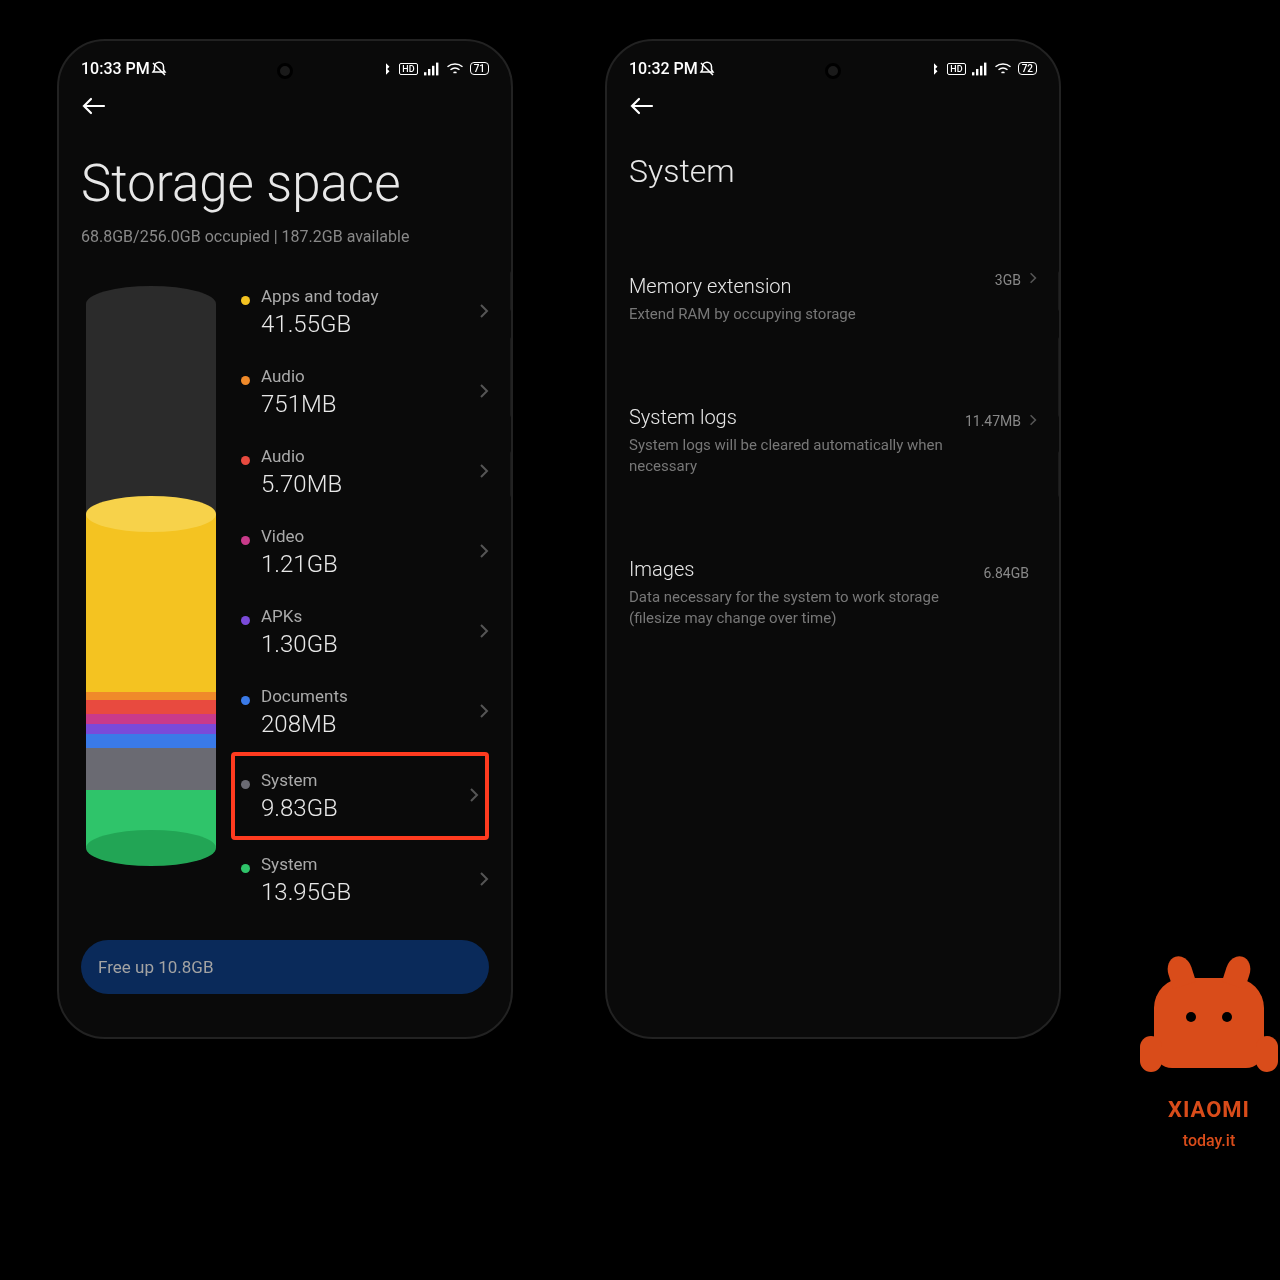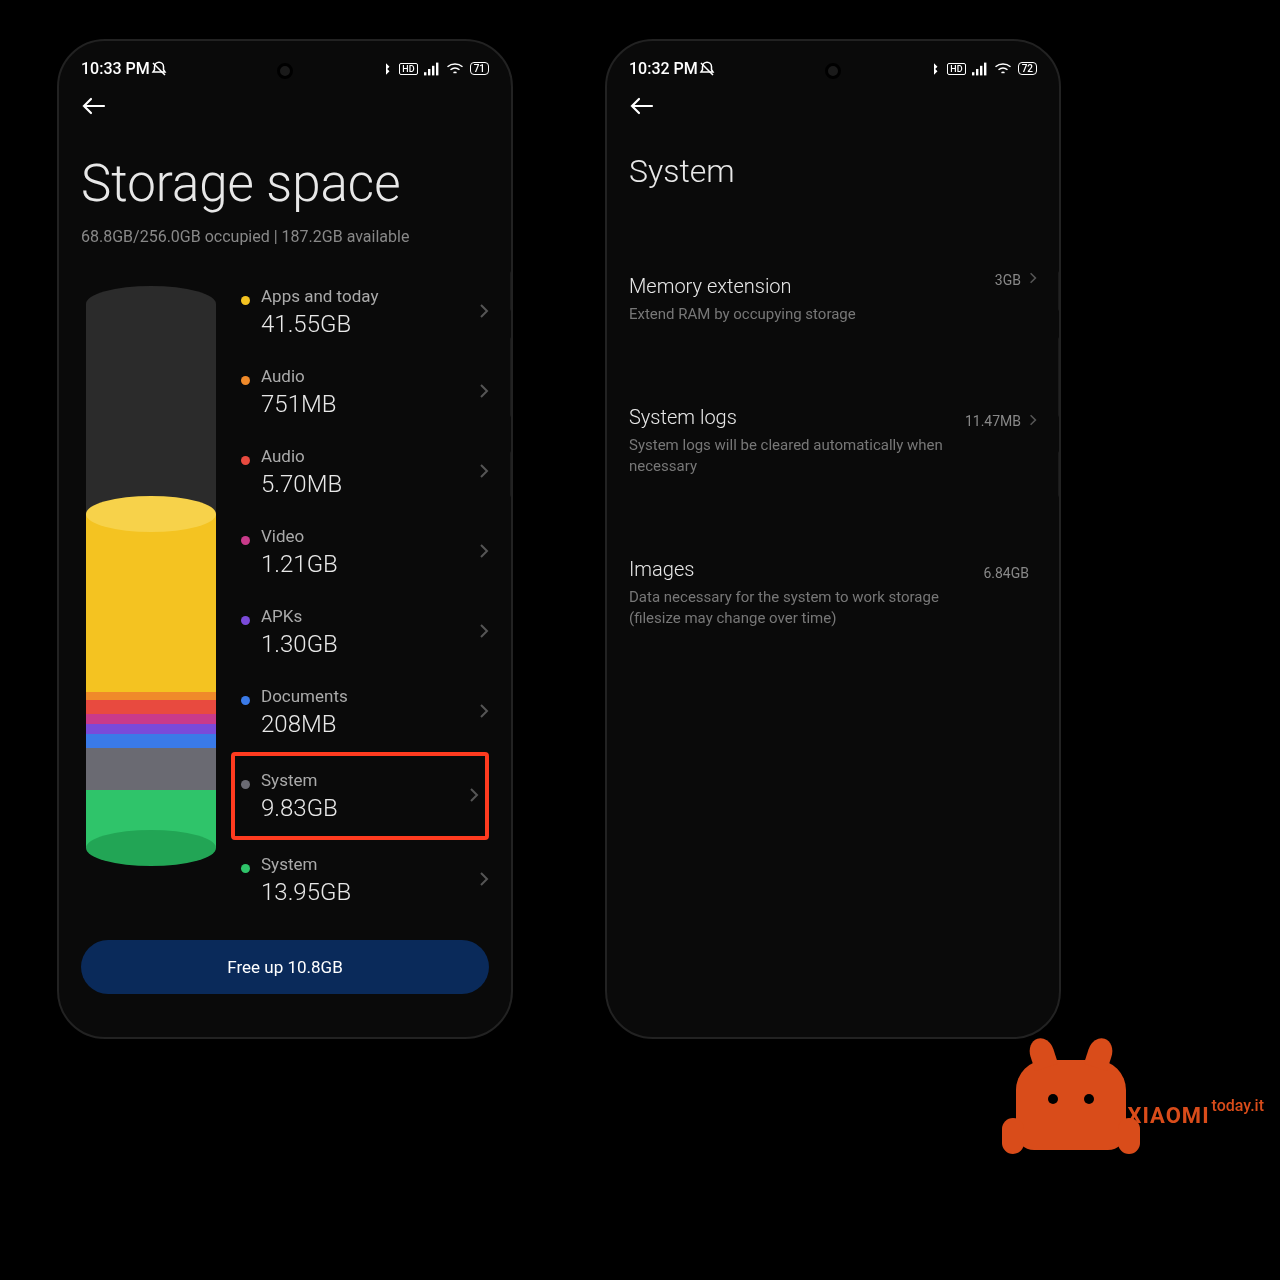--- a/index.html
+++ b/index.html
@@ -139,22 +139,21 @@
 .dot-orange { background: #f08a2a; }
 .dot-red { background: #e84a3f; }
 .dot-magenta { background: #c93a8a; }
 .dot-purple { background: #7a4ad9; }
 .dot-blue { background: #3a7ae8; }
 .dot-grey { background: #6a6a72; }
 .dot-green { background: #2fc46a; }
 .free-btn {
   margin: 20px 22px 0;
   background: #0a2a5a;
-  color: #ffffff;
-  text-align: center;
+  color: #a3a3a3;
   padding: 17px;
   border-radius: 32px;
   font-size: 17px;
 }
 .sys-list { padding: 0 22px; }
 .sys-item {
   display: flex;
   align-items: flex-start;
   padding: 20px 0;
 }
@@ -173,23 +172,23 @@
 .sb1 { top: 230px; height: 40px; }
 .sb2 { top: 296px; height: 80px; }
 .sb3 { top: 410px; height: 46px; }
 .watermark {
   position: absolute;
   right: 16px;
   bottom: 130px;
   color: #ff5a1f;
   opacity: 0.85;
   display: flex;
-  flex-direction: row;
+  flex-direction: column;
   align-items: center;
-  gap: 2px;
+  gap: 9px;
 }
 .wm-body { width: 110px; height: 90px; background: #ff5a1f; border-radius: 30px 30px 18px 18px; position: relative; }
 .wm-ear { position: absolute; width: 24px; height: 30px; background: #ff5a1f; border-radius: 50% 50% 0 0; top: -22px; }
 .wm-ear.l { left: 14px; transform: rotate(-18deg); }
 .wm-ear.r { right: 14px; transform: rotate(18deg); }
 .wm-eye { position: absolute; width: 10px; height: 10px; background: #000; border-radius: 50%; top: 34px; }
 .wm-eye.l { left: 32px; }
 .wm-eye.r { right: 32px; }
 .wm-arm { position: absolute; width: 22px; height: 36px; background: #ff5a1f; border-radius: 12px; bottom: -4px; }
 .wm-arm.l { left: -14px; }

